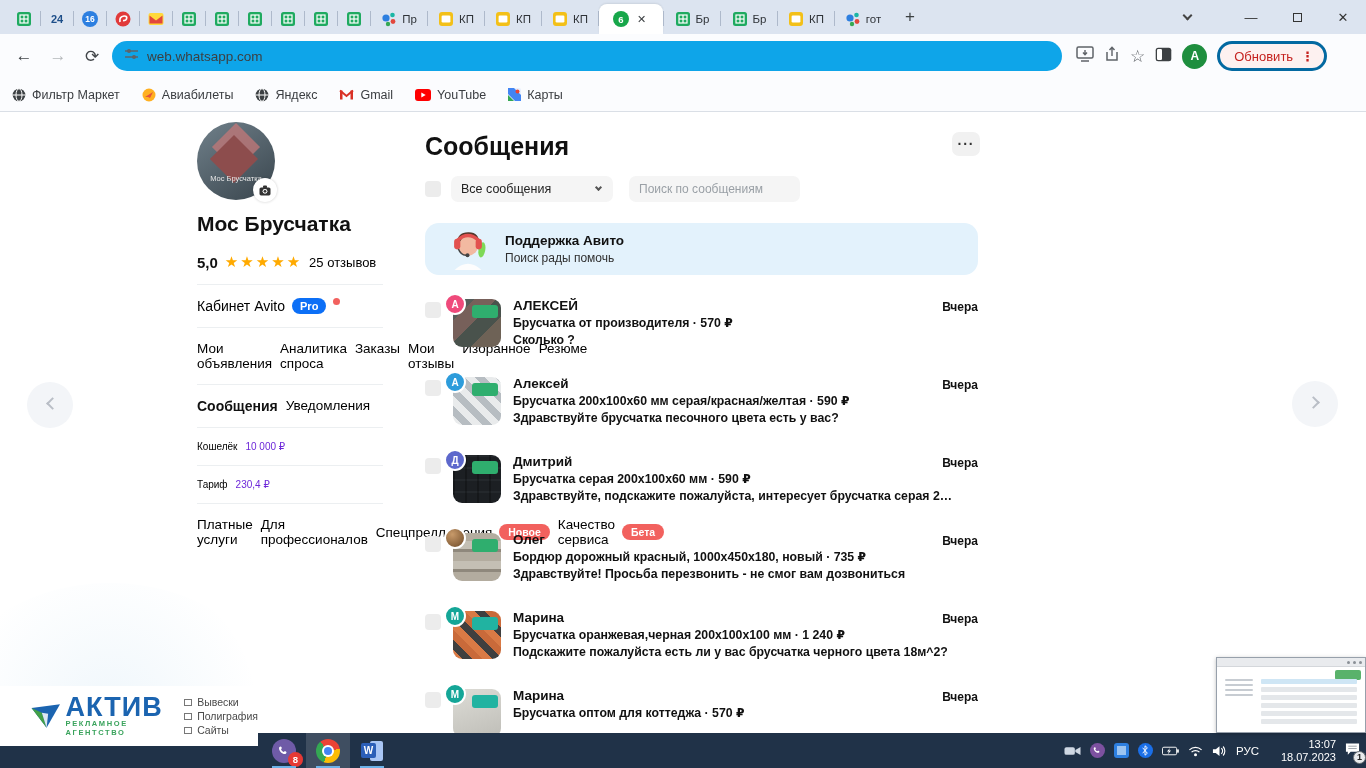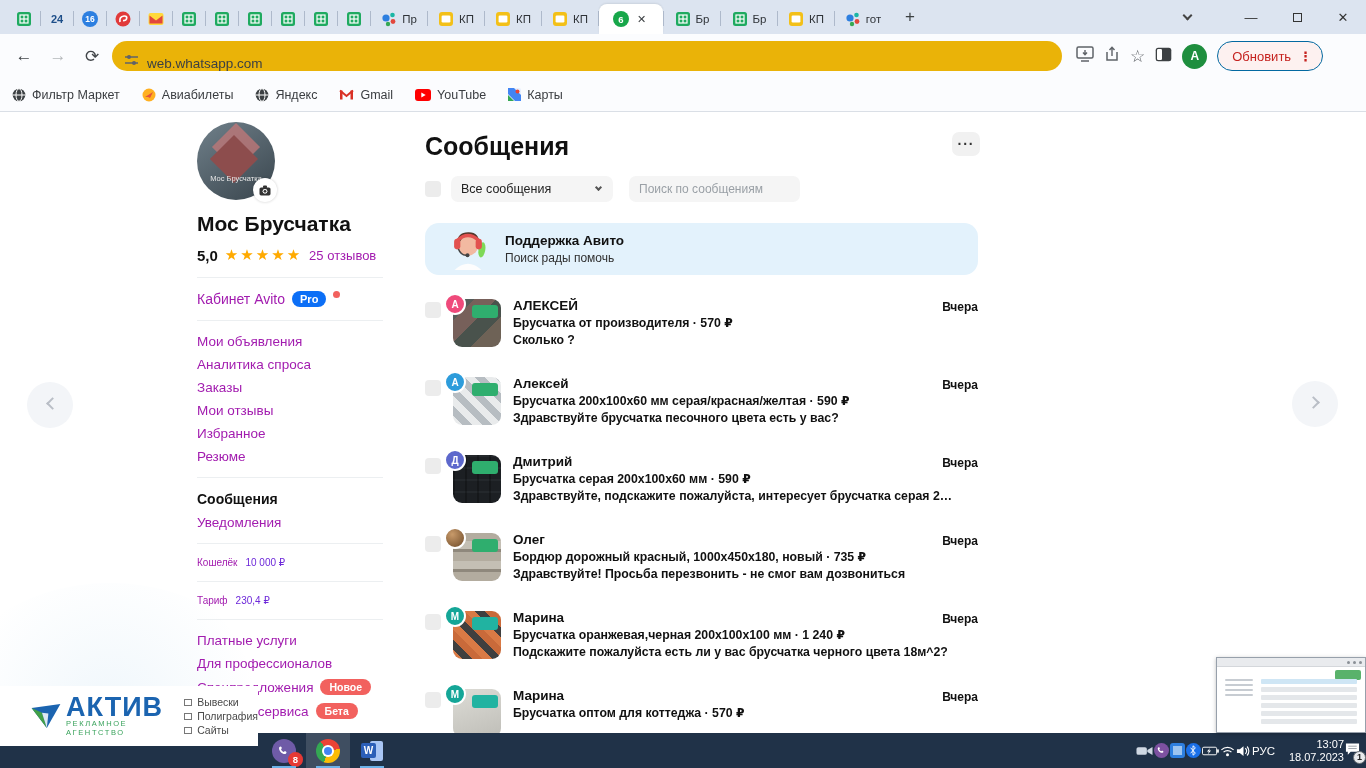--- a/index.html
+++ b/index.html
@@ -24,55 +24,55 @@
   .wincontrols { position:absolute; right:0; top:0; height:34px; display:flex; align-items:center; }
   .wc { width:46px; height:34px; display:flex; align-items:center; justify-content:center; color:#333; font-size:13px; cursor:pointer; }
   .chev { display:inline-block; width:7px; height:7px; border-right:2px solid #444; border-bottom:2px solid #444; transform:rotate(45deg); margin-top:-3px; }
   .restore-glyph { position:relative; width:9px; height:9px; border:1.2px solid #333; background:#dce4f0; }
   .restore-glyph::before { content:""; position:absolute; left:2px; top:-4px; width:9px; height:9px; border:1.2px solid #333; z-index:-1; }
 
   
   .toolbar { position:absolute; top:34px; left:0; width:1366px; height:44px; background:#fbfcfe; display:flex; align-items:center; padding:0 10px; gap:6px; }
   .navbtn { width:28px; height:28px; display:flex; align-items:center; justify-content:center; font-size:17px; color:#414549; border-radius:50%; cursor:pointer; }
   .navbtn.disabled { color:#b4b7ba; }
-  .omnibox { flex:1; max-width:950px; height:30px; background:#eab308; border-radius:15px; display:flex; align-items:flex-end; padding:0 12px; gap:8px; }
+  .omnibox { flex:1; max-width:950px; height:30px; background:#0ea5e9; border-radius:15px; display:flex; align-items:center; padding:0 12px; gap:8px; }
   .url { font-size:13.5px; color:#3c4043; }
   .tool-icons { display:flex; align-items:center; gap:10px; margin-left:8px; }
   .avatar-chip { width:25px; height:25px; border-radius:50%; background:#1e8e3e; color:#fff; font-size:12px; font-weight:bold; display:flex; align-items:center; justify-content:center; }
-  .update-pill { height:30px; border:1px solid #0369a1; background:#fdf1f0; color:#c5221f; border-radius:16px; display:flex; align-items:center; gap:8px; padding:0 10px 0 14px; font-size:13px; cursor:pointer; }
+  .update-pill { height:30px; border:3px solid #0369a1; background:#fdf1f0; color:#c5221f; border-radius:16px; display:flex; align-items:center; gap:8px; padding:0 10px 0 14px; font-size:13px; cursor:pointer; }
   .update-pill .dots { font-weight:bold; letter-spacing:0; }
 
   
   .bookmarks { position:absolute; top:78px; left:0; width:1366px; height:34px; background:#fbfcfe; border-bottom:1px solid #dadfe6; display:flex; align-items:center; padding:0 12px; gap:22px; }
   .bm { display:flex; align-items:center; gap:6px; font-size:12.5px; color:#3a3d41; cursor:pointer; }
 
   
   .page { position:absolute; top:113px; left:0; width:1366px; height:620px; background:#fff; overflow:hidden; }
   .swoosh { position:absolute; left:-60px; top:470px; width:340px; height:260px; border-radius:50%; background:radial-gradient(circle, rgba(60,150,210,.08), rgba(60,150,210,0) 70%); }
-  a.link { color:#a21caf; text-decoration:none; cursor:pointer; }
+  a.link { color:#000000; text-decoration:none; cursor:pointer; }
 
   
   .sb { position:absolute; left:197px; top:9px; width:186px; }
   .sb-avatar { position:relative; width:78px; height:78px; border-radius:50%; background:linear-gradient(145deg,#70808a,#39454d); overflow:visible; }
   .sb-avatar .mask { position:absolute; inset:0; border-radius:50%; overflow:hidden; }
   .diam { position:absolute; width:34px; height:34px; transform:rotate(45deg); }
   .d1 { left:22px; top:8px; background:rgba(196,120,120,.75); }
   .d2 { left:20px; top:20px; background:#8d4d4d; }
   .av-name { position:absolute; width:100%; text-align:center; bottom:17px; font-size:7.5px; color:#e8e8e8; }
   .cam { position:absolute; right:-2px; bottom:-2px; width:24px; height:24px; background:#fff; border-radius:50%; display:flex; align-items:center; justify-content:center; box-shadow:0 0 3px rgba(0,0,0,.2); }
   .sb-name { margin-top:12px; font-size:21px; font-weight:bold; color:#111; }
-  .rating-row { margin-top:10px; display:flex; align-items:center; gap:7px; }
+  .rating-row { margin-top:17px; display:flex; align-items:center; gap:7px; }
   .rating-val { font-size:15px; font-weight:bold; color:#111; }
   .stars { color:#ffaa00; font-size:15px; letter-spacing:2px; }
   .reviews { font-size:13px; }
   .sdiv { height:1px; background:#eceff1; margin:13px 0; }
   .cab-row { display:flex; align-items:flex-start; gap:7px; font-size:14px; }
   .pro-badge { background:#0c6ff6; color:#fff; font-size:11px; font-weight:bold; padding:2px 8px; border-radius:10px; }
   .red-dot { width:7px; height:7px; border-radius:50%; background:#f2615e; }
-  .nav-list { display:flex; flex-direction:column; gap:8px; font-size:13.5px; }
+  .nav-list { display:flex; flex-direction:row; gap:8px; font-size:13.5px; }
   .sec-label { font-size:14px; font-weight:bold; color:#111; }
   .kv { display:flex; align-items:center; gap:8px; font-size:10px; }
   .kv .val { color:#6d28d9; }
   .svc-row { display:flex; align-items:center; gap:7px; }
   .mini-badge { background:#f2615e; color:#fff; font-size:10.5px; font-weight:bold; padding:2px 9px; border-radius:10px; }
 
   
   .main { position:absolute; left:425px; top:19px; width:553px; }
   .m-head { position:relative; height:32px; margin-bottom:12px; }
   .m-title { font-size:25px; font-weight:bold; color:#111; }
@@ -108,21 +108,21 @@
   
   .nav-arrow { position:absolute; width:46px; height:46px; border-radius:50%; background:#f3f5f8; display:flex; align-items:center; justify-content:center; cursor:pointer; }
   .nav-arrow .chev { border-color:#b9bec6; width:9px; height:9px; border-width:2.5px; }
   .arrow-left { left:27px; top:269px; } .arrow-left .chev { transform:rotate(135deg); margin-left:4px; }
   .arrow-right { left:1292px; top:268px; } .arrow-right .chev { transform:rotate(-45deg); margin-right:4px; }
 
   
   .watermark { position:absolute; left:0; top:686px; width:258px; height:60px; background:#fff; z-index:6; display:flex; align-items:center; }
   .wm-logo { display:flex; align-items:center; gap:4px; margin-left:30px; }
   .wm-brand { font-size:27px; font-weight:800; color:#1b64b0; letter-spacing:1px; line-height:24px; }
-  .wm-tag { font-size:7.5px; font-weight:normal; color:#3aa35c; letter-spacing:1.6px; }
+  .wm-tag { font-size:7.5px; font-weight:bold; color:#3aa35c; letter-spacing:1.6px; }
   .wm-services { margin-left:14px; display:flex; flex-direction:column; gap:2px; }
   .wm-svc { display:flex; align-items:center; gap:5px; font-size:10.5px; color:#4a4a4a; }
   .wm-svc .sq { width:8px; height:7px; border:1px solid #777; display:inline-block; }
 
   
   .mini { position:absolute; left:1216px; top:657px; width:150px; height:76px; background:#fff; border:1px solid #97a0ab; z-index:5; box-shadow:0 1px 4px rgba(0,0,0,.25); }
   .mini-titlebar { height:9px; background:#e9ebee; border-bottom:1px solid #d4d7db; display:flex; align-items:center; justify-content:flex-end; gap:3px; padding-right:3px; }
   .mini-titlebar i { width:3px; height:3px; background:#8b9097; border-radius:50%; }
   .mini-body { position:relative; height:66px; padding:3px 4px; }
   .mini-chip { position:absolute; right:4px; top:3px; width:26px; height:10px; background:#59b26b; border-radius:2px; }
@@ -140,21 +140,21 @@
   .tb-cell.active { background:rgba(255,255,255,.14); }
   .tb-cell::after { content:""; position:absolute; bottom:0; left:10px; width:24px; height:2.5px; background:#6cb2e8; }
   .viber { position:relative; width:24px; height:24px; border-radius:50%; background:#6f5ba7; display:flex; align-items:center; justify-content:center; }
   .viber-badge { position:absolute; right:-7px; bottom:-4px; background:#e53935; color:#fff; font-size:9.5px; font-weight:bold; width:15px; height:15px; border-radius:50%; display:flex; align-items:center; justify-content:center; }
   .chrome-ico { position:relative; width:24px; height:24px; border-radius:50%; background:conic-gradient(from -40deg,#ea4335 0 33.3%,#fbbc05 0 66.6%,#34a853 0); }
   .chrome-ico::before { content:""; position:absolute; left:6px; top:6px; width:12px; height:12px; background:#fff; border-radius:50%; }
   .chrome-ico::after { content:""; position:absolute; left:8px; top:8px; width:8px; height:8px; background:#4285f4; border-radius:50%; }
   .word-ico { position:relative; width:22px; height:22px; }
   .word-page { position:absolute; right:0; top:1px; width:13px; height:20px; background:#a9c6f5; border-radius:2px; }
   .word-box { position:absolute; left:0; top:3px; width:15px; height:15px; background:#2b5fb8; border-radius:2px; color:#fff; font-size:10px; font-weight:bold; display:flex; align-items:center; justify-content:center; }
-  .tray { position:absolute; right:6px; top:0; height:35px; display:flex; align-items:center; gap:1px; }
+  .tray { position:absolute; right:6px; top:0; height:35px; display:flex; align-items:center; gap:9px; }
   .tray-ico { display:flex; align-items:center; justify-content:center; cursor:pointer; }
   .lang { color:#fff; font-size:11.5px; cursor:pointer; }
   .clock { color:#fff; font-size:11px; text-align:right; line-height:13px; cursor:pointer; width:68px; }
   .notif { position:relative; cursor:pointer; }
   .notif-badge { position:absolute; right:-6px; bottom:-4px; width:13px; height:13px; background:#e8eaed; border:1px solid #6b7176; border-radius:50%; color:#222; font-size:9px; font-weight:bold; display:flex; align-items:center; justify-content:center; }
   .viber-sm { width:15px; height:15px; border-radius:50%; background:#7d51a0; color:#fff; font-size:8px; display:flex; align-items:center; justify-content:center; }
   .bt { width:15px; height:15px; border-radius:50%; background:#1a6fe8; display:flex; align-items:center; justify-content:center; }
   .blueapp { width:15px; height:15px; border-radius:3px; background:#2d7fe0; display:flex; align-items:center; justify-content:center; }
   .blueapp i { width:9px; height:9px; background:#9cc4f0; display:block; }
 </style>

